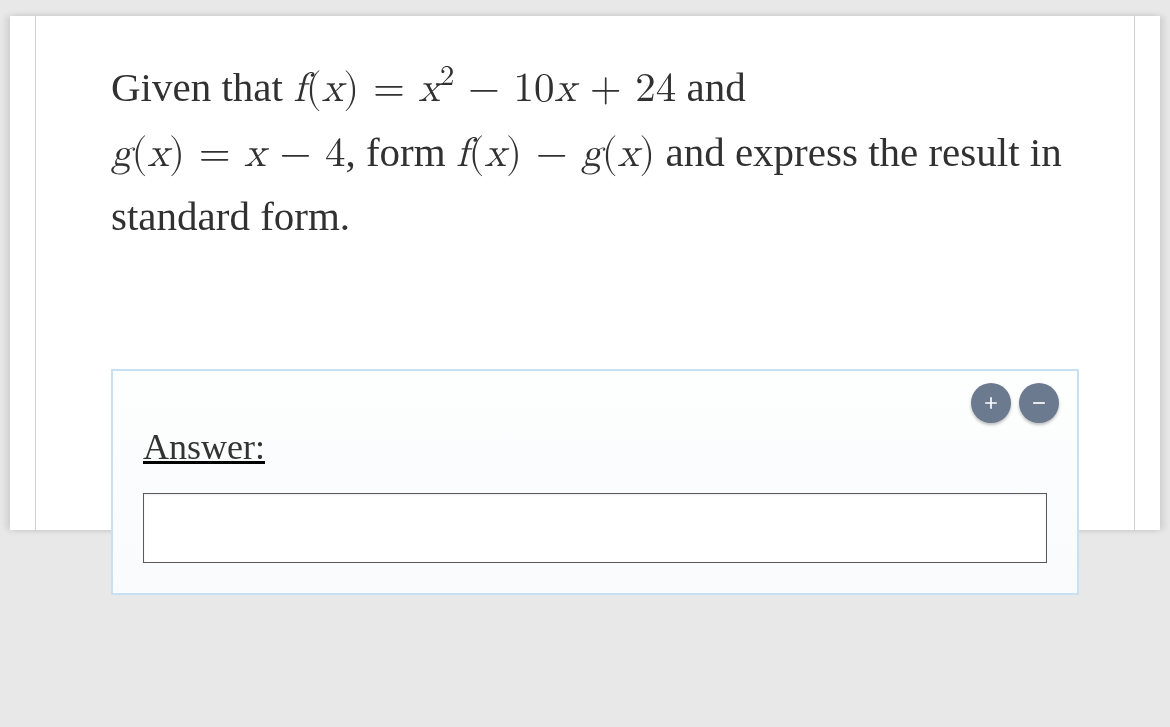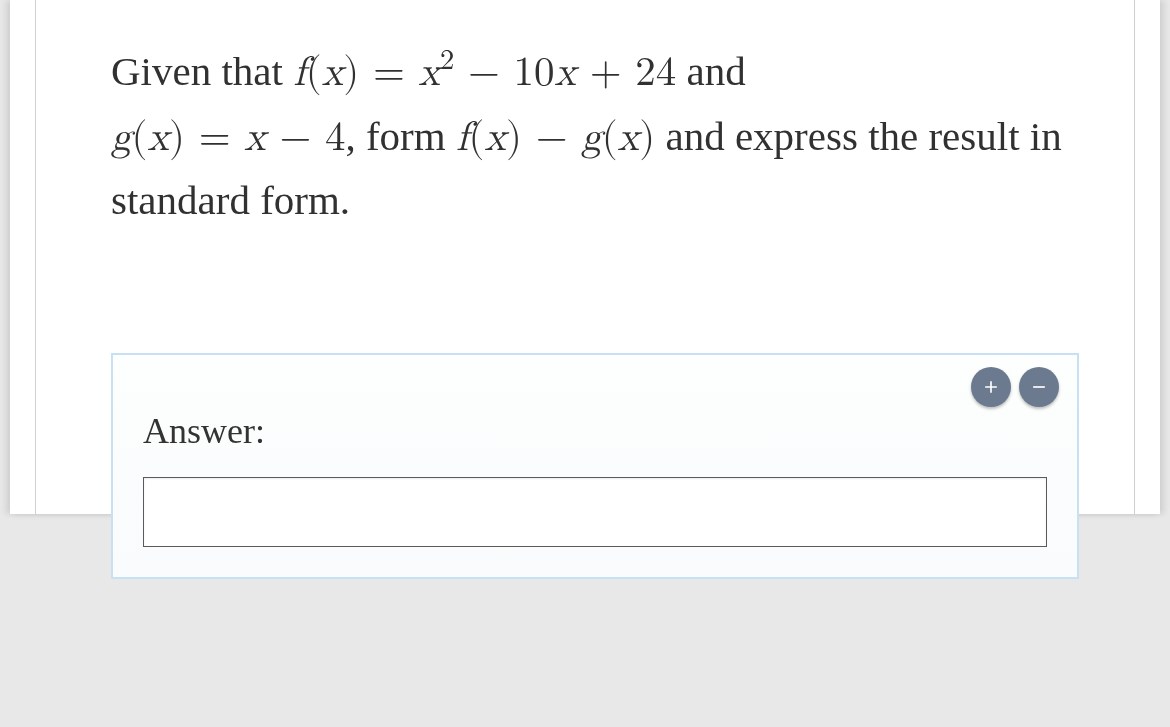--- a/index.html
+++ b/index.html
@@ -7,21 +7,21 @@
     padding: 0;
     background: #e8e8e8;
     font-family: Georgia, 'Times New Roman', serif;
     width: 1170px;
     height: 727px;
     box-sizing: border-box;
     position: relative;
   }
   .page-outer {
     background: #fff;
-    margin: 0 10px;
+    margin: 16px 10px;
     height: 514px;
     box-shadow: -4px 0 6px rgba(0,0,0,0.1), 4px 0 6px rgba(0,0,0,0.1);
     box-sizing: border-box;
     padding: 0 25px;
   }
   .page-inner {
     border-left: 1.5px solid #d0d0d0;
     border-right: 1.5px solid #d0d0d0;
     height: 100%;
     box-sizing: border-box;
@@ -44,20 +44,21 @@
     vertical-align: super;
     position: relative;
     top: -0.05em;
   }
   .answer-box {
     border: 2px solid #c7e0f4;
     background: linear-gradient(to bottom, #fdfefe 0%, #f9fbfc 100%);
     padding: 25px 30px 30px 30px;
     position: relative;
     box-sizing: border-box;
+    text-decoration: underline;
   }
   .answer-controls {
     position: absolute;
     top: 12px;
     right: 18px;
     display: flex;
     gap: 8px;
   }
   .ctrl-btn {
     width: 40px;

